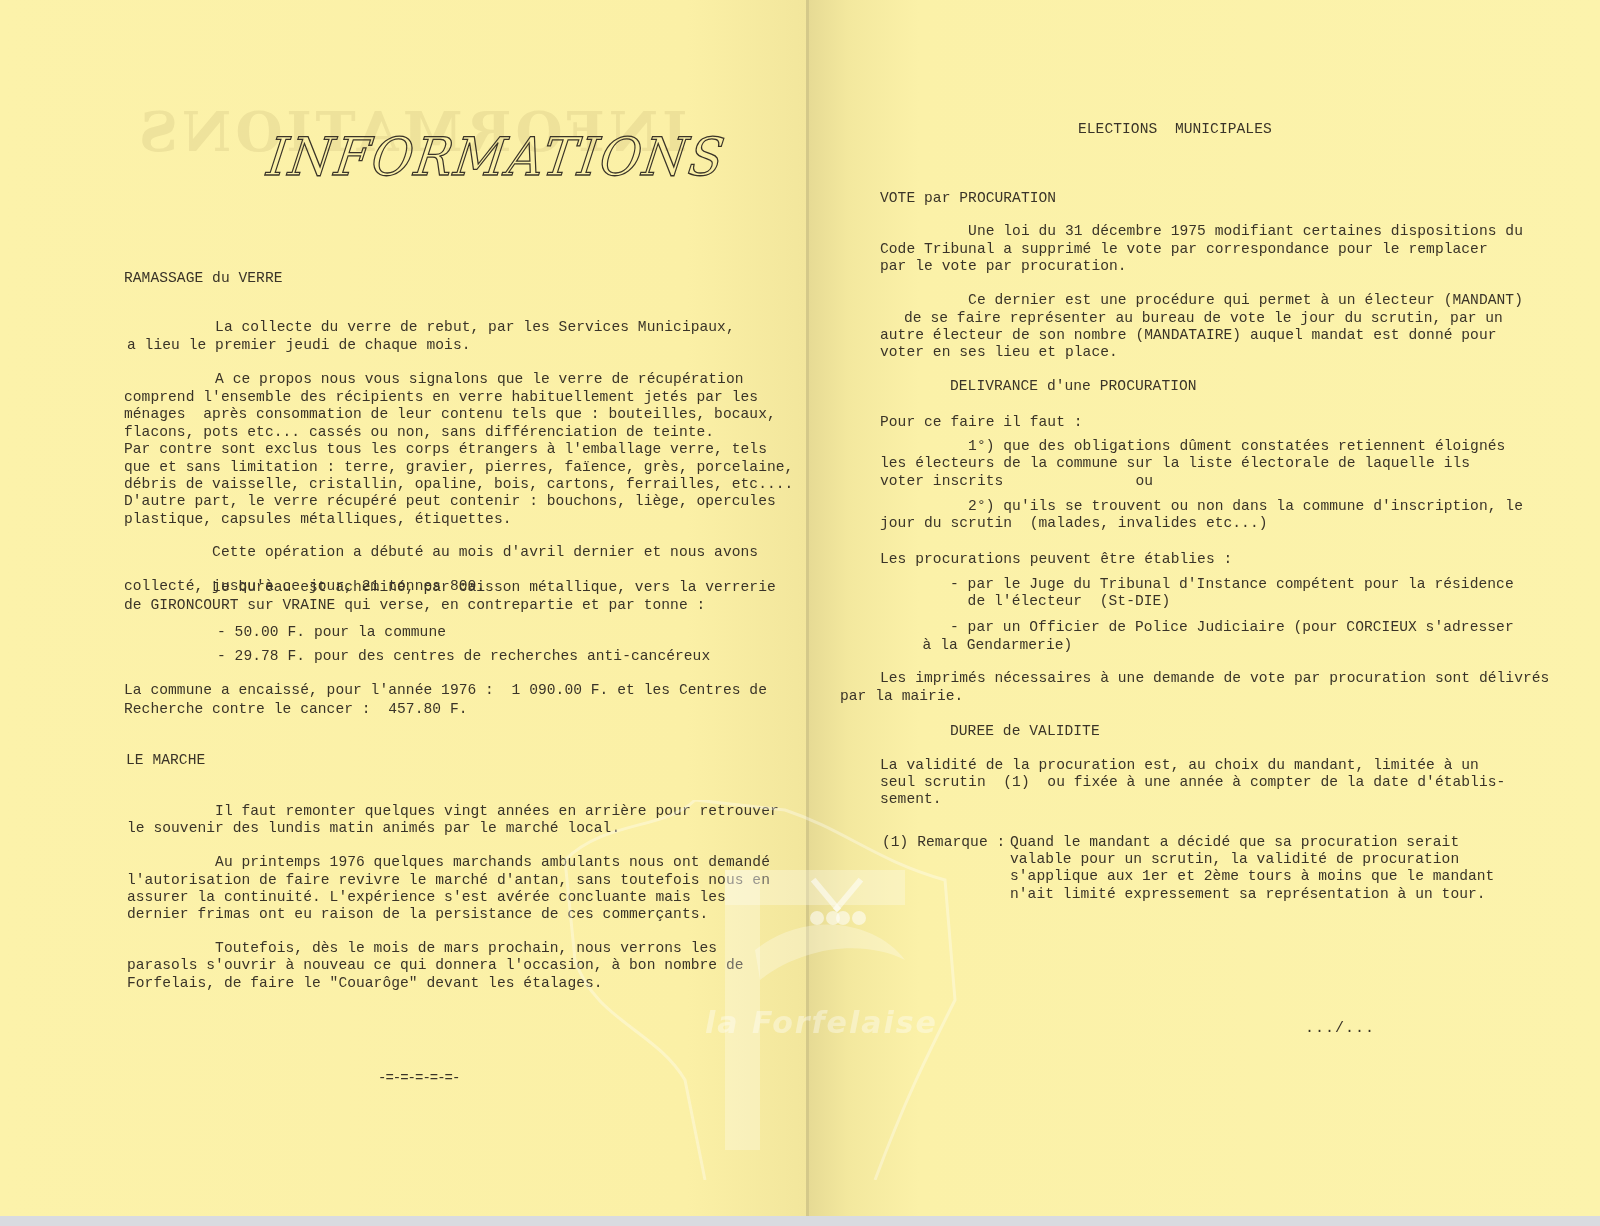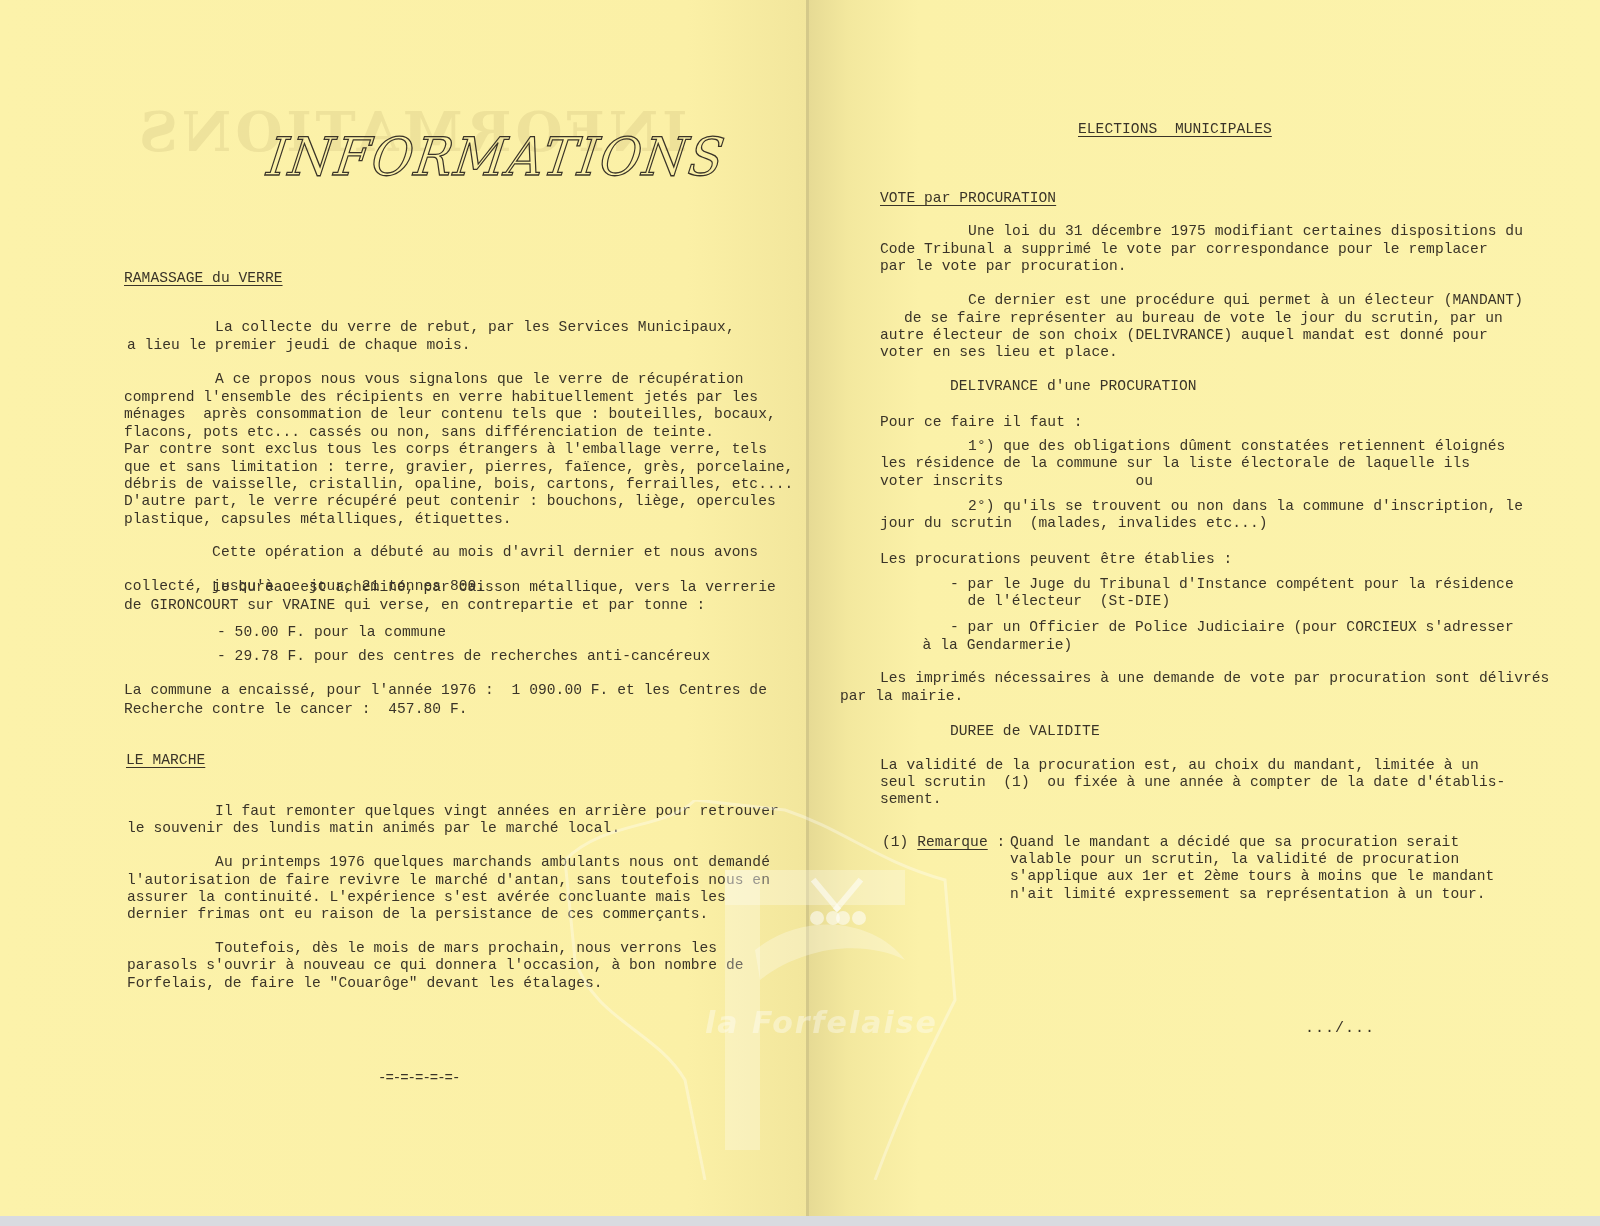--- a/index.html
+++ b/index.html
@@ -13,21 +13,21 @@
     position: absolute; top: 0; height: 1216px;
     background: #fbf1a8;
   }
   .page.left { left: 0; width: 808px;
     background: linear-gradient(to right, #fcf2aa 0%, #fbf0a6 85%, #f2e69c 100%); }
   .page.right { left: 808px; width: 792px;
     background: linear-gradient(to right, #e6da94 0%, #f3e89e 5%, #fbf1a8 14%, #fcf3ac 100%); }
   .spine { position: absolute; left: 806px; top: 0; width: 3px; height: 1216px; background: #d4c98a; }
 
   .t { position: absolute; font-size: 14.6px; line-height: 17.3px; white-space: pre; letter-spacing: 0.05px; }
-  .u { text-decoration: underline; text-underline-offset: 3px; }
+  .u { text-underline-offset: 3px; }
 
   .title-outline {
     position: absolute; left: 268px; top: 128px;
     font-family: "DejaVu Serif", serif; font-size: 50px; font-style: italic;
     color: transparent; -webkit-text-stroke: 1.2px #3a3428; letter-spacing: 2px;
     transform: skewX(-8deg) scaleY(1.05);
   }
   .ghost-title {
     position: absolute; left: 135px; top: 100px;
     font-family: "DejaVu Serif", serif; font-size: 54px; font-weight: bold;
@@ -113,28 +113,28 @@
 
 <div class="t u" style="left:1078px;top:121px">ELECTIONS  MUNICIPALES</div>
 <div class="t u" style="left:880px;top:190px">VOTE par PROCURATION</div>
 
 <div class="t" style="left:880px;top:223px">          Une loi du 31 décembre 1975 modifiant certaines dispositions du</div>
 <div class="t" style="left:880px;top:241px">Code Tribunal a supprimé le vote par correspondance pour le remplacer</div>
 <div class="t" style="left:880px;top:258px">par le vote par procuration.</div>
 
 <div class="t" style="left:880px;top:292px">          Ce dernier est une procédure qui permet à un électeur (MANDANT)</div>
 <div class="t" style="left:904px;top:310px">de se faire représenter au bureau de vote le jour du scrutin, par un</div>
-<div class="t" style="left:880px;top:327px">autre électeur de son choix (DELIVRANCE) auquel mandat est donné pour</div>
+<div class="t" style="left:880px;top:327px">autre électeur de son nombre (MANDATAIRE) auquel mandat est donné pour</div>
 <div class="t" style="left:880px;top:344px">voter en ses lieu et place.</div>
 
 <div class="t" style="left:950px;top:378px">DELIVRANCE d'une PROCURATION</div>
 <div class="t" style="left:880px;top:414px">Pour ce faire il faut :</div>
 
 <div class="t" style="left:880px;top:438px">          1°) que des obligations dûment constatées retiennent éloignés</div>
-<div class="t" style="left:880px;top:455px">les résidence de la commune sur la liste électorale de laquelle ils</div>
+<div class="t" style="left:880px;top:455px">les électeurs de la commune sur la liste électorale de laquelle ils</div>
 <div class="t" style="left:880px;top:473px">voter inscrits               ou</div>
 
 <div class="t" style="left:880px;top:498px">          2°) qu'ils se trouvent ou non dans la commune d'inscription, le</div>
 <div class="t" style="left:880px;top:515px">jour du scrutin  (malades, invalides etc...)</div>
 
 <div class="t" style="left:880px;top:551px">Les procurations peuvent être établies :</div>
 
 <div class="t" style="left:950px;top:576px">- par le Juge du Tribunal d'Instance compétent pour la résidence</div>
 <div class="t" style="left:950px;top:593px">  de l'électeur  (St-DIE)</div>
 <div class="t" style="left:950px;top:619px">- par un Officier de Police Judiciaire (pour CORCIEUX s'adresser</div>

